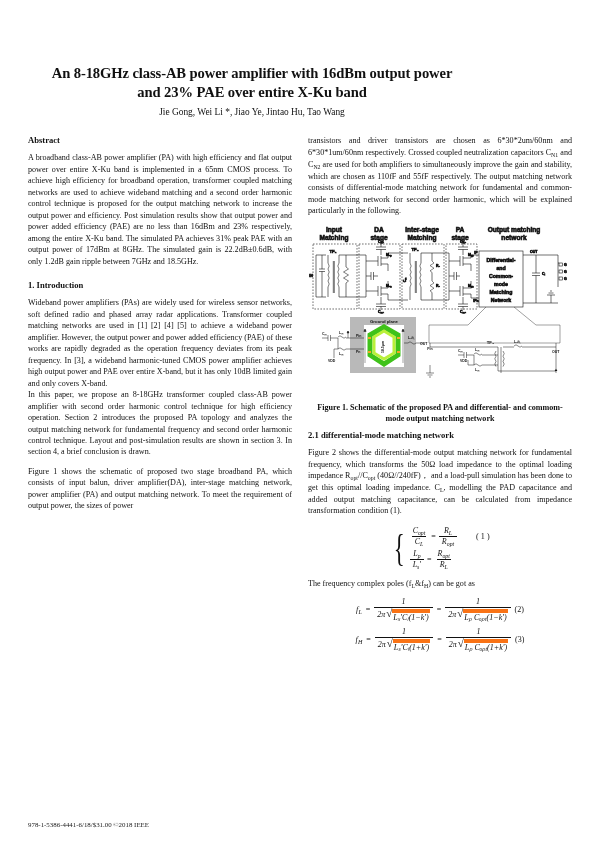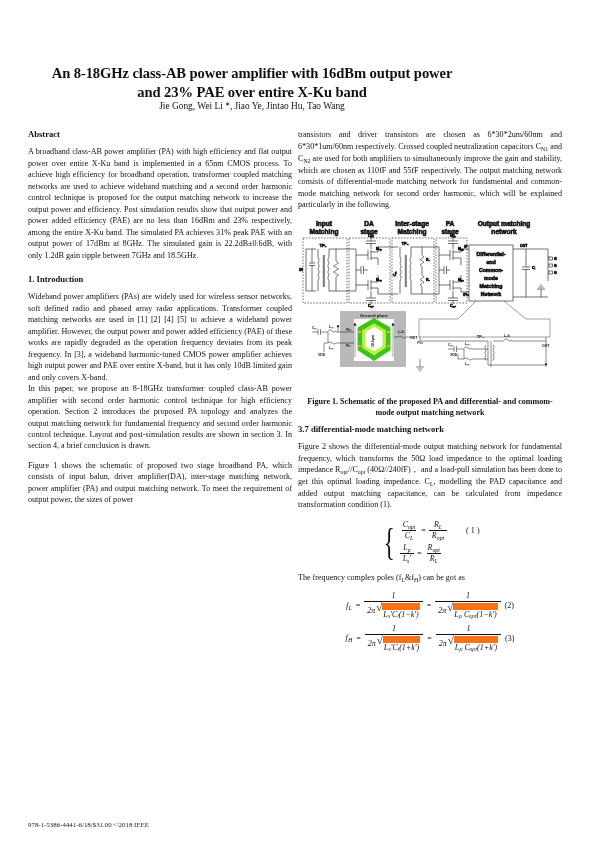--- a/index.html
+++ b/index.html
@@ -28,32 +28,33 @@
     font-size: 14.6px;
     font-weight: bold;
     text-align: center;
     line-height: 1.28;
     margin: 18px 22px 0 22px;
     letter-spacing: -0.1px;
   }
   .authors {
     text-align: center;
     font-size: 9.4px;
+    margin-top: 6px;
   }
   .affil {
     text-align: center;
     font-size: 8.2px;
     margin-top: 14px;
     line-height: 1.45;
   }
   
   .cols {
     margin-top: 18px;
     display: flex;
-    gap: 6px;
+    gap: 16px;
     align-items: flex-start;
   }
   .col {
     width: 264px;
     flex: 0 0 264px;
   }
   .h-sec {
     font-size: 8.6px;
     font-weight: bold;
     margin: 0 0 7px 0;
@@ -129,21 +130,21 @@
     margin: 5px 0 2px 0;
   }
   .lhs { font-style: italic; font-size: 8.4px; }
   .sqrt {
     display: inline-flex;
     align-items: stretch;
     font-style: italic;
   }
   .sqrt > .radsym { font-size: 11px; line-height: 1; font-style: normal; }
   .sqrt > .radbody {
-    border-top: 7px solid #f97316;
+    border-top: 4px solid #f97316;
     padding: 0 1px 0 1px;
     margin-top: 1px;
   }
   .denomrow { display: flex; align-items: center; gap: 1px; }
   
   .footer {
     position: absolute;
     left: 28px;
     bottom: 22px;
     font-size: 6.9px;
@@ -452,21 +453,21 @@
                 <line x1="193" y1="146" x2="193" y2="148"></line>
                 <path d="M246.6 146 l1.4 -2.2 l1.4 2.2 z" fill="#111" stroke="none"></path>
               </g>
 
             </g>
           </svg>
         </div>
         <div class="fig-caption">Figure 1. Schematic of the proposed PA and differential- and commom-mode output matching network</div>
       </div>
 
-      <div class="h-sec">3.7 differential-mode matching network</div>
+      <div class="h-sec">2.1 differential-mode matching network</div>
 
       <p class="body"><span>Figure 2 shows the differential-mode output matching network for fundamental frequency, which transforms the 50Ω load impedance to the optimal loading impedance R</span><sub>opt</sub><span>//C</span><sub>opt</sub><span> (40Ω//240fF)， and a load-pull simulation has been done to get this optimal loading impedance. C</span><sub>L</sub><span>, modelling the PAD capacitance and added output matching capacitance, can be calculated from impedance transformation condition (1).</span></p>
 
       <div class="eqblock">
         <span class="brace">{</span>
         <div>
           <div class="eqrow">
             <span class="frac">
               <span class="num"><span>C</span><sub>opt</sub></span>
               <span class="den"><span>C</span><sub>L</sub></span>

